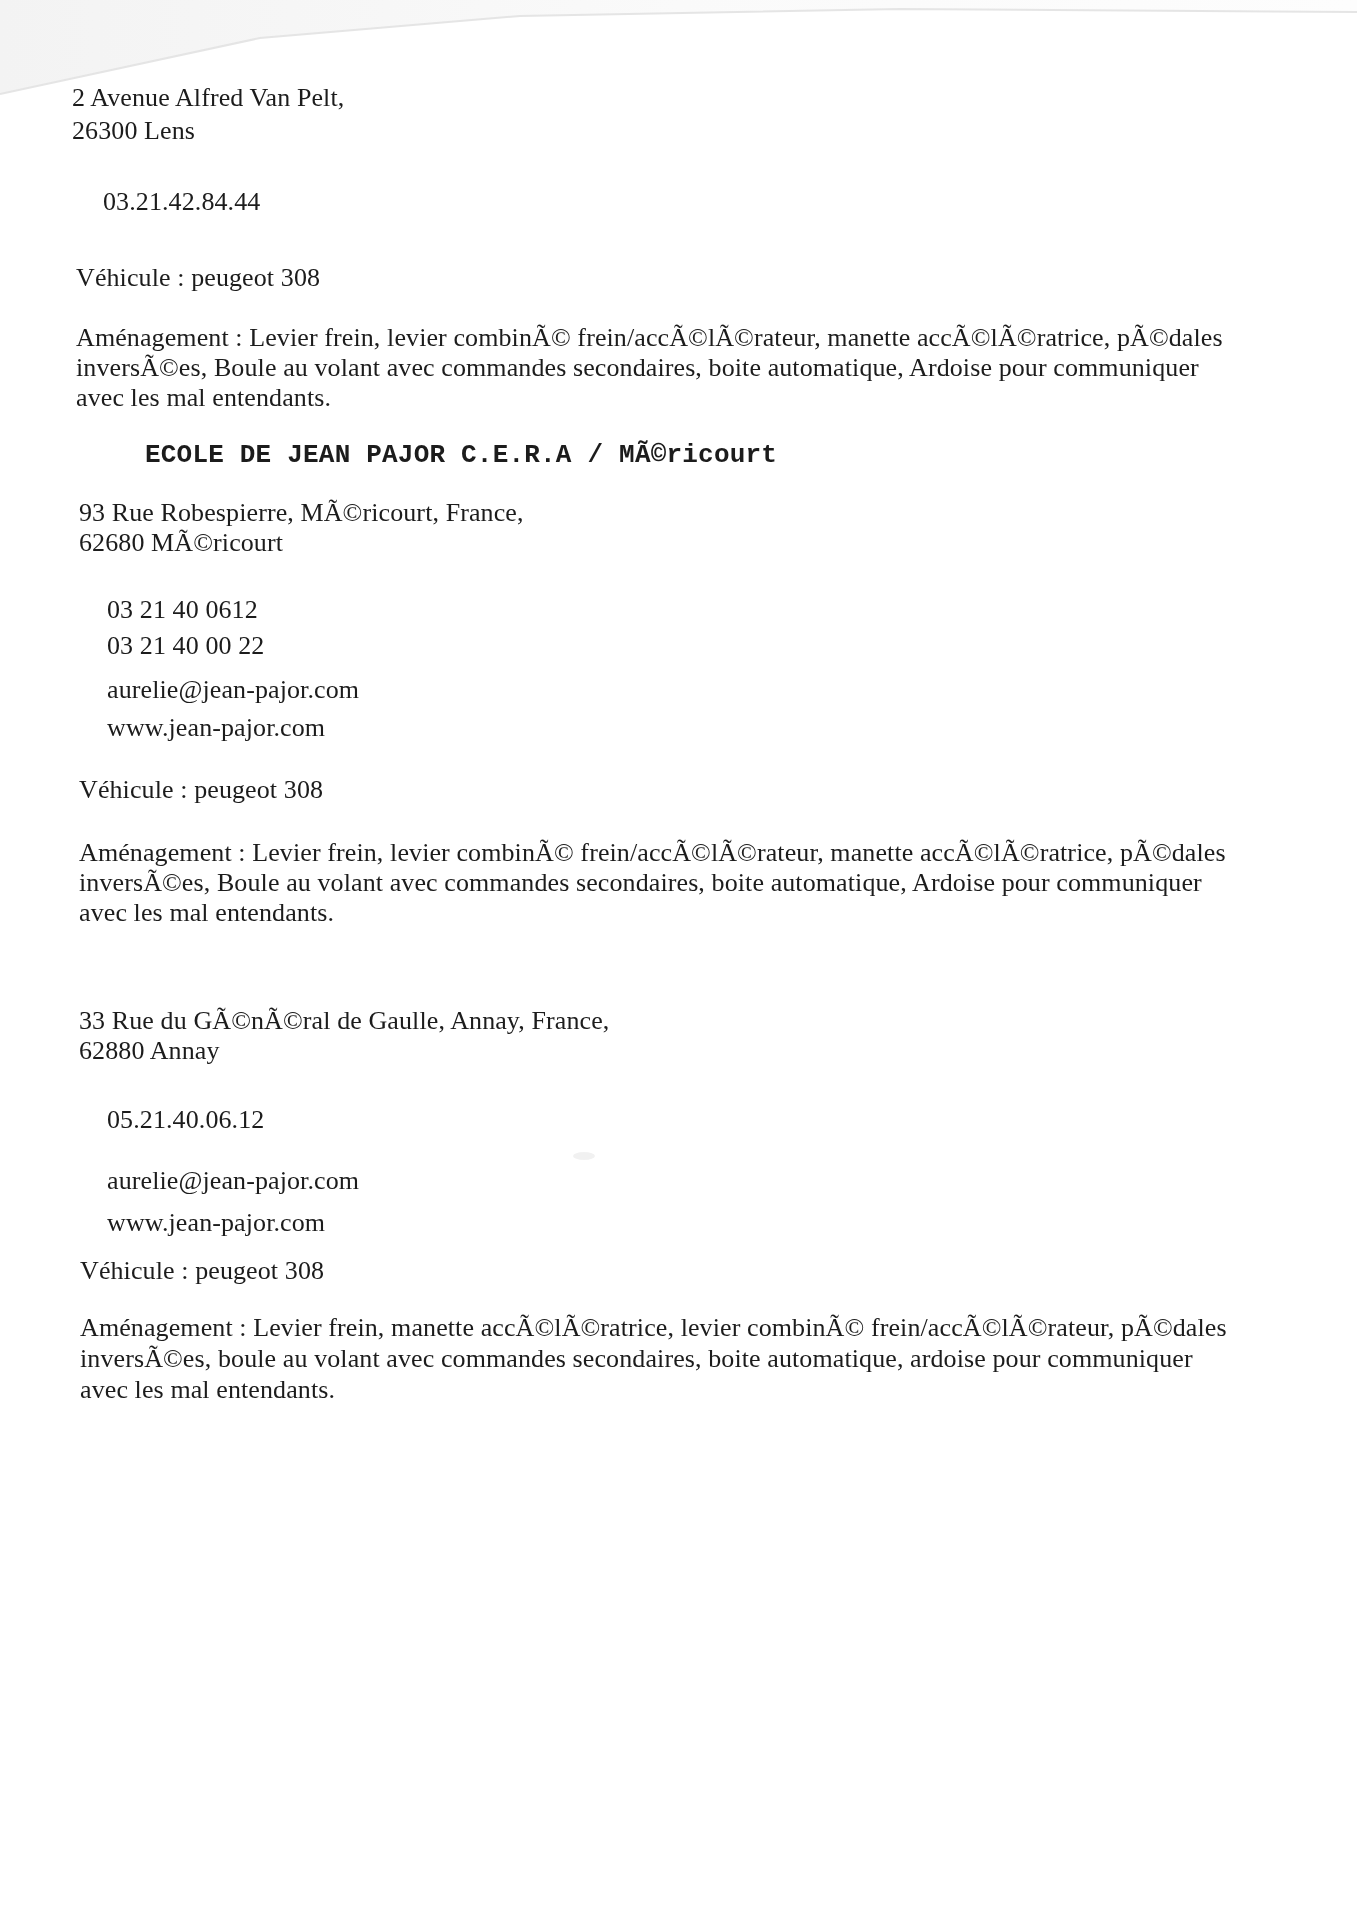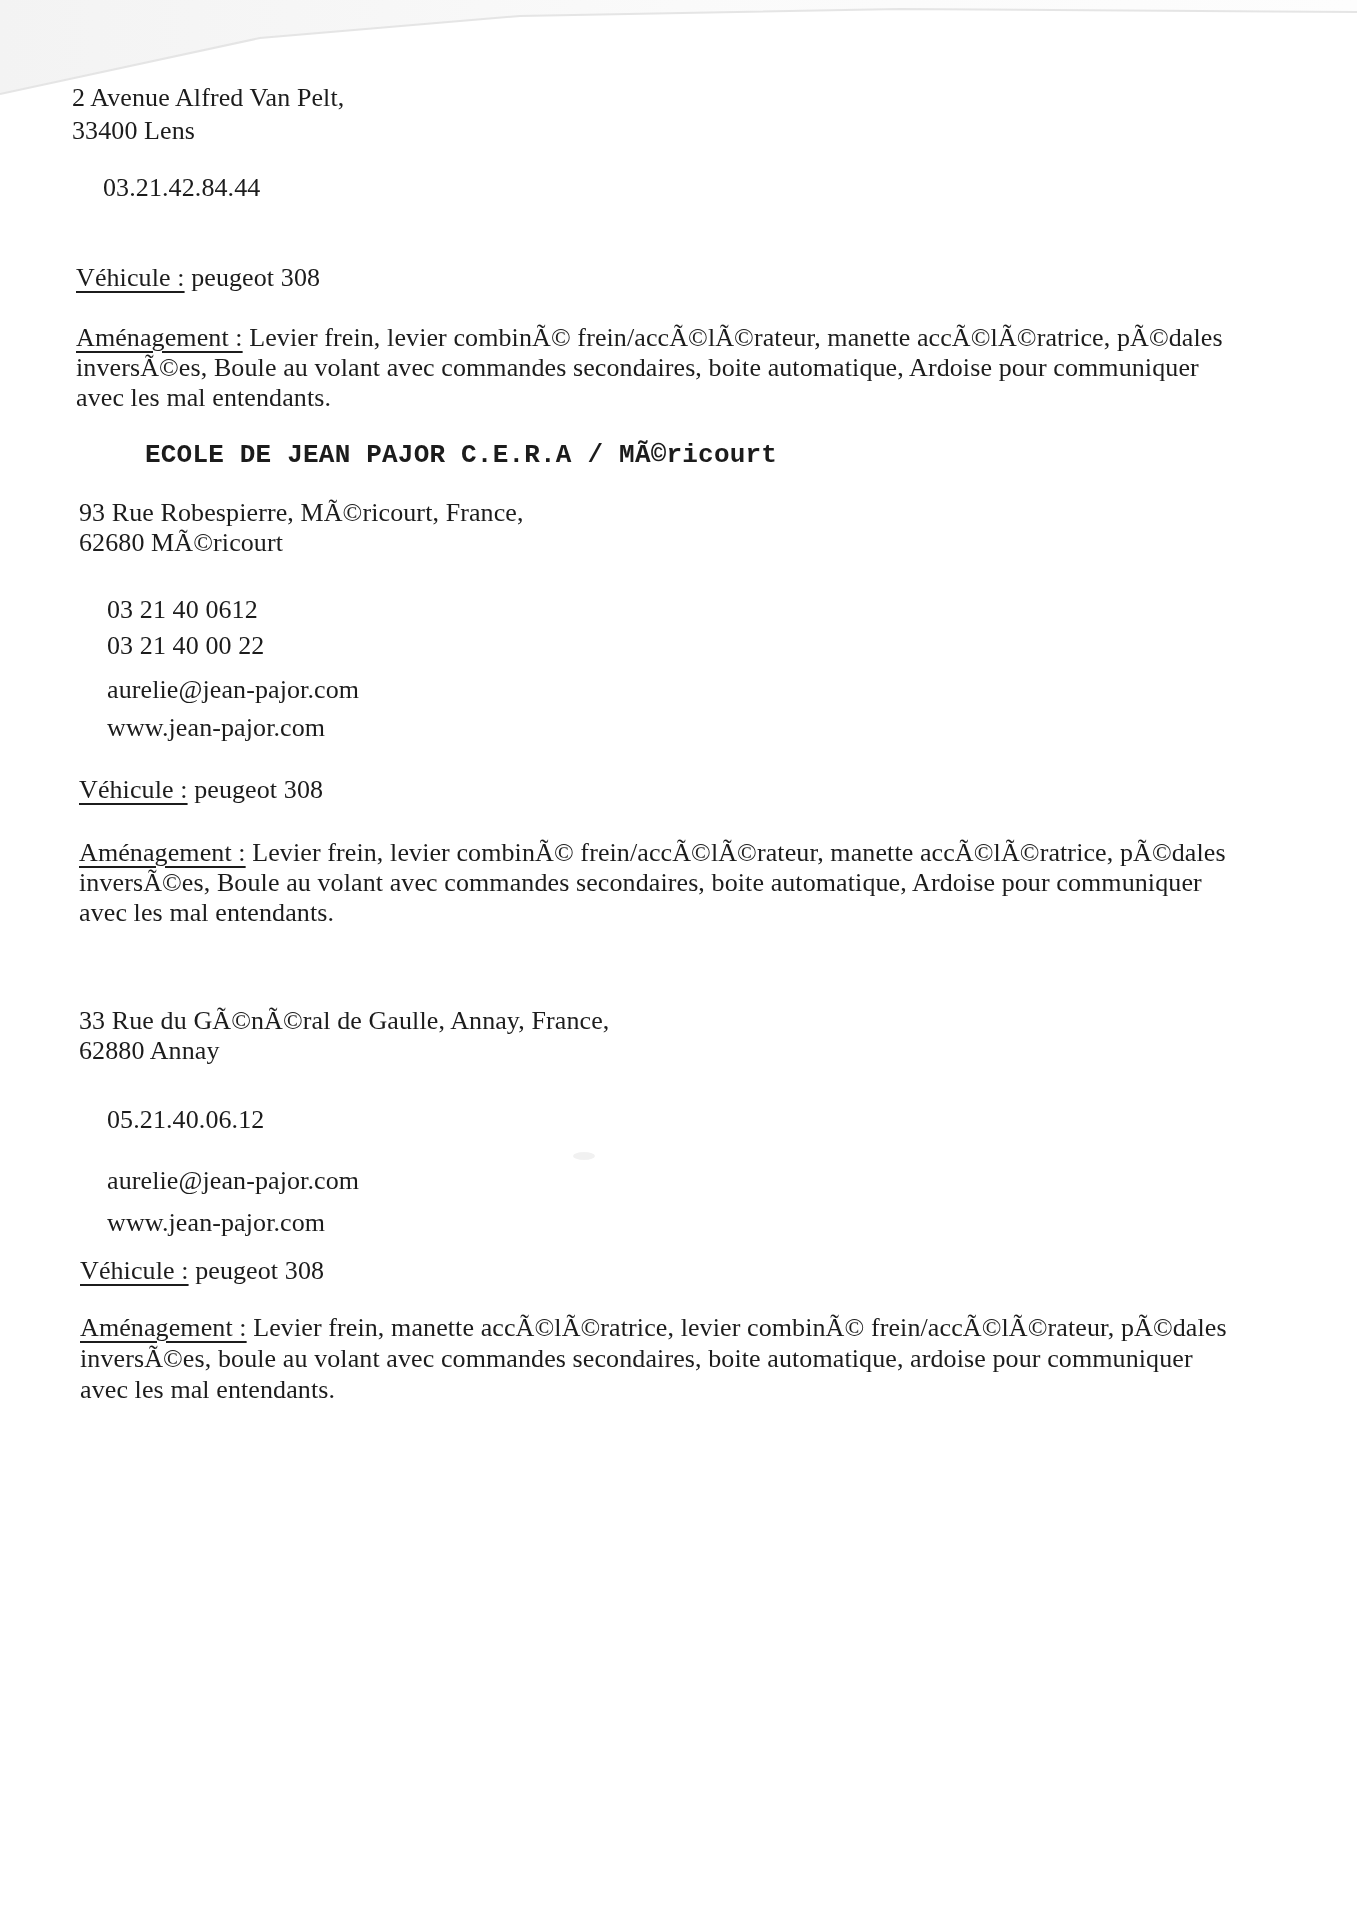--- a/index.html
+++ b/index.html
@@ -22,21 +22,20 @@
     font-size: 26px;
     line-height: 30px;
     letter-spacing: 0.1px;
   }
   .title {
     font-weight: bold;
     letter-spacing: 0.2px;
     font-family: Liberation Mono, monospace;
   }
   .ul {
-    text-decoration: underline;
     text-underline-offset: 5px;
     text-decoration-thickness: 1.6px;
   }
   .artifact {
     position: absolute;
     top: 0;
     left: 0;
     pointer-events: none;
   }
 </style>
@@ -53,22 +52,22 @@
         <stop offset="1" stop-color="#fdfdfd"></stop>
       </linearGradient>
     </defs>
     <polygon points="0,0 1357,0 1357,11 900,9 520,16 260,38 0,94" fill="url(#creaseShade)"></polygon>
     <polyline points="0,94 260,38 520,16 900,9 1357,12" fill="none" stroke="#e2e2e2" stroke-width="2" opacity="0.9"></polyline>
     <ellipse cx="584" cy="1156" rx="11" ry="4" fill="#e8e8e8" opacity="0.6"></ellipse>
     <ellipse cx="690" cy="1912" rx="15" ry="5" fill="#cfcfcf" opacity="0.5"></ellipse>
   </svg>
 
   <div class="t" style="top:83px;left:72px">2 Avenue Alfred Van Pelt,</div>
-  <div class="t" style="top:116px;left:72px">33400 Lens</div>
-  <div class="t" style="top:173px;left:103px">03.21.42.84.44</div>
+  <div class="t" style="top:116px;left:72px">26300 Lens</div>
+  <div class="t" style="top:187px;left:103px">03.21.42.84.44</div>
 
   <div class="t" style="top:263px;left:76px"><span class="ul">Véhicule :</span><span> peugeot 308</span></div>
 
   <div class="t" style="top:323px;left:76px"><span class="ul">Aménagement :</span><span> Levier frein, levier combinÃ© frein/accÃ©lÃ©rateur, manette accÃ©lÃ©ratrice, pÃ©dales</span></div>
   <div class="t" style="top:353px;left:76px">inversÃ©es, Boule au volant avec commandes secondaires, boite automatique, Ardoise pour communiquer</div>
   <div class="t" style="top:383px;left:76px">avec les mal entendants.</div>
 
   <div class="t title" style="top:440px;left:145px">ECOLE DE JEAN PAJOR C.E.R.A / MÃ©ricourt</div>
   <div class="t" style="top:498px;left:79px">93 Rue Robespierre, MÃ©ricourt, France,</div>
   <div class="t" style="top:528px;left:79px">62680 MÃ©ricourt</div>

